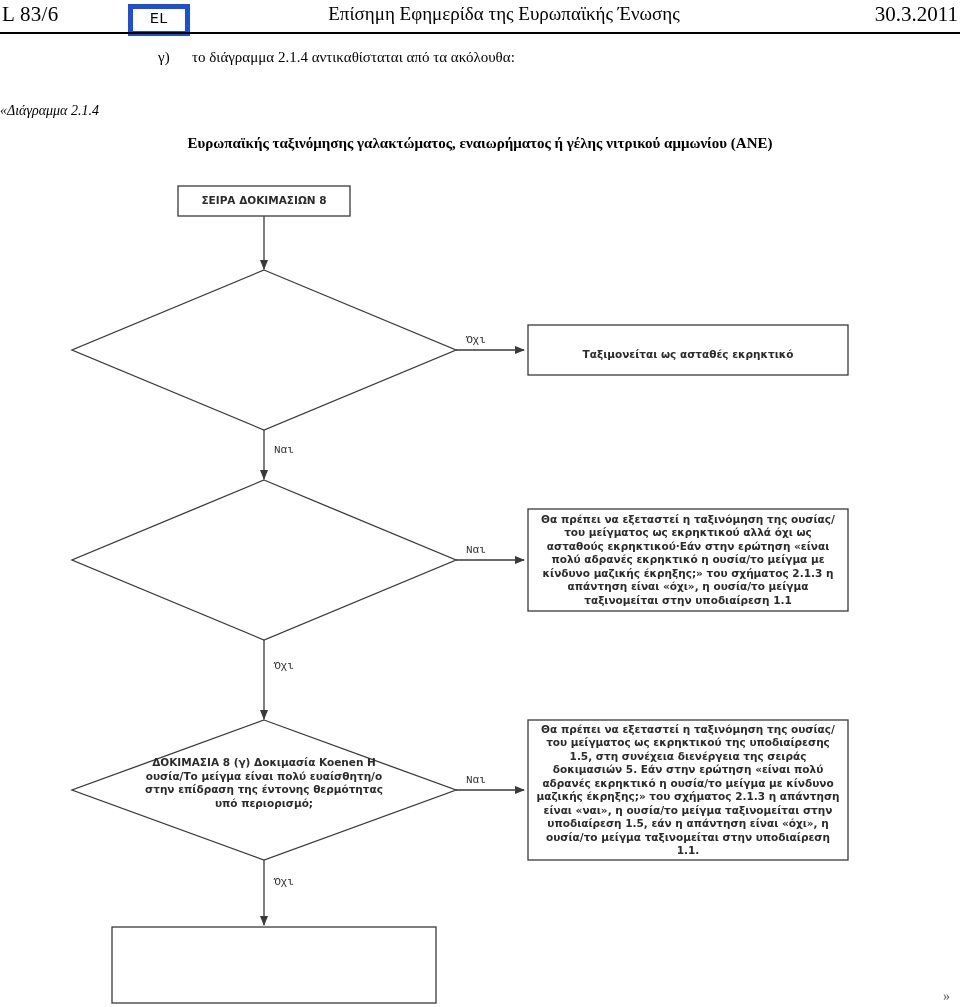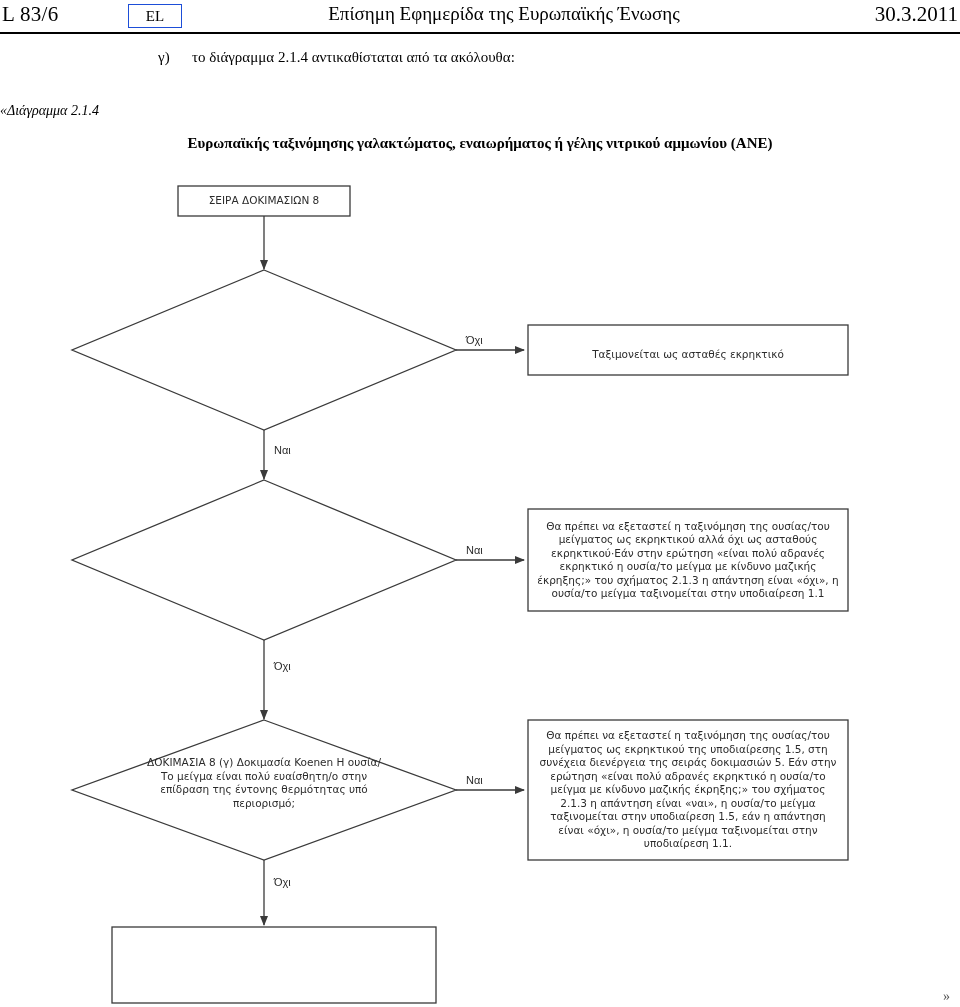--- a/index.html
+++ b/index.html
@@ -11,23 +11,23 @@
   
   .page-header{
     position:absolute;left:0;top:0;width:960px;height:34px;
   }
   .hdr-left{
     position:absolute;left:2px;top:2px;
     font-size:21px;letter-spacing:.3px;
   }
   .hdr-lang{
     position:absolute;left:128px;top:4px;
-    width:52px;height:22px;border:1px solid #1d4ed8;
+    width:52px;height:22px;border:5px solid #1d4ed8;
     font-size:15px;text-align:center;line-height:22px;
-    font-family:Liberation Serif, serif;
+    font-family:Liberation Mono, monospace;
   }
   .hdr-title{
     position:absolute;left:0;top:3px;width:960px;
     text-align:center;font-size:19px;margin-left:24px;
   }
   .hdr-date{
     position:absolute;right:2px;top:2px;
     font-size:21px;
   }
   .hdr-rule{
@@ -58,24 +58,25 @@
     position:absolute;left:0;top:172px;width:960px;height:835px;
   }
   .flow svg{position:absolute;left:0;top:0;}
   .node-text{
     position:absolute;box-sizing:border-box;
     font-family:"DejaVu Sans",sans-serif;
     font-size:10.5px;line-height:13.5px;color:#2b2b2b;
     text-align:center;
     display:flex;align-items:center;justify-content:center;
     padding:7px 6px;
+    font-weight:bold;
   }
   .edge-label{
     position:absolute;
-    font-family:Liberation Sans, sans-serif;
+    font-family:Liberation Mono, monospace;
     font-size:11px;color:#2b2b2b;white-space:nowrap;
   }
 </style>
 </head>
 <body>
 
 <div class="page-header">
   <div class="hdr-left">L 83/6</div>
   <div class="hdr-lang">EL</div>
   <div class="hdr-title">Επίσημη Εφημερίδα της Ευρωπαϊκής Ένωσης</div>

